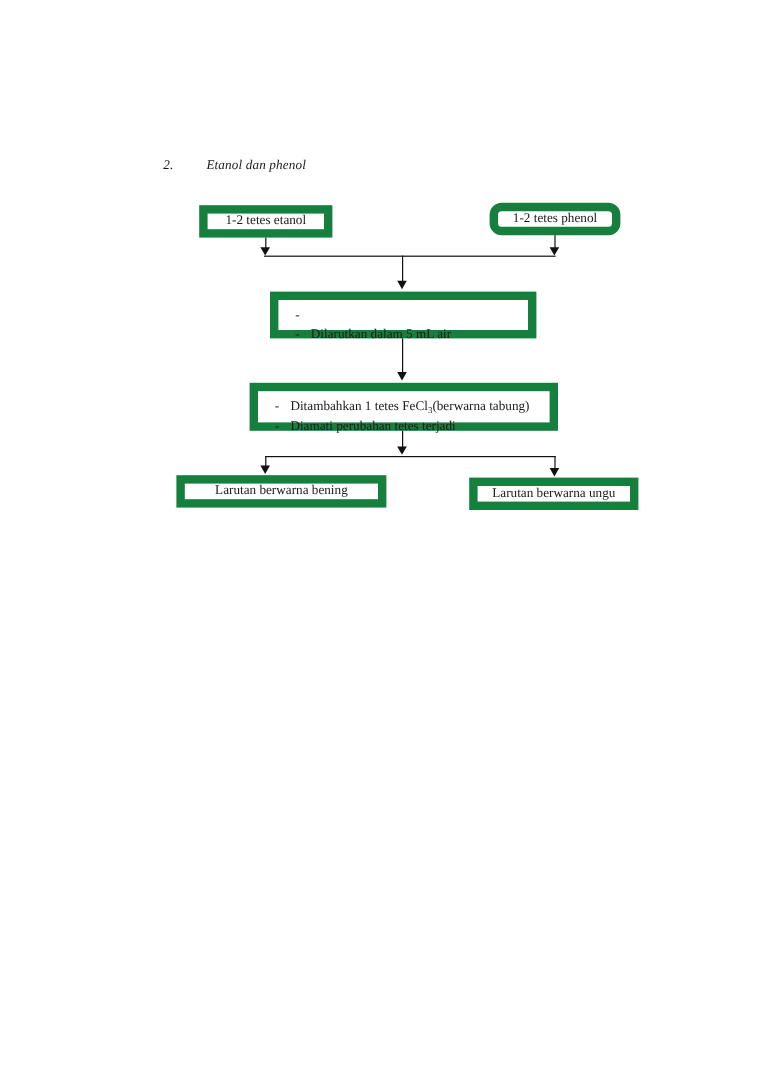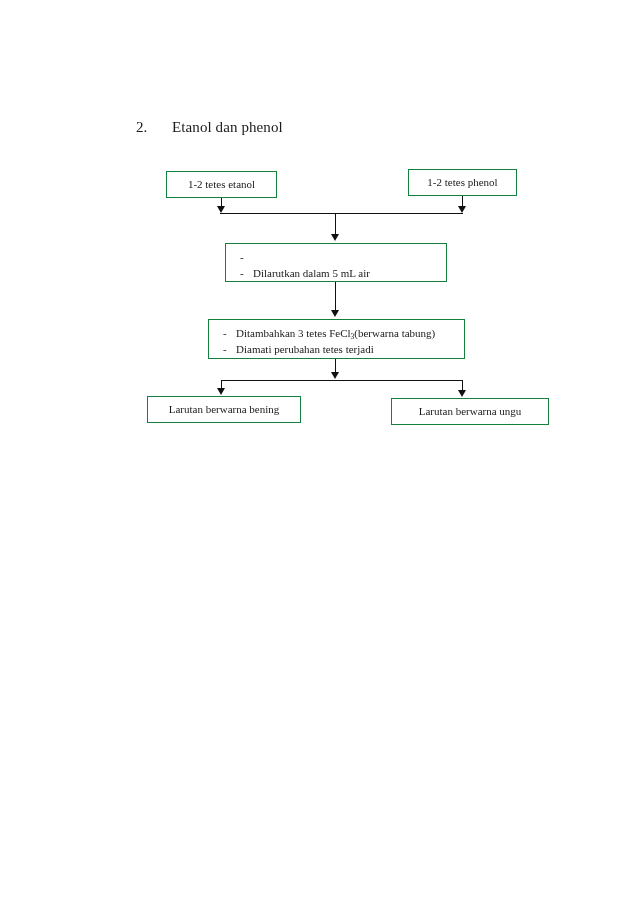--- a/index.html
+++ b/index.html
@@ -14,35 +14,36 @@
     background: #ffffff;
     font-family: "Liberation Serif", "DejaVu Serif", serif;
     color: #1a1a1a;
     overflow: hidden;
   }
 
   
   .heading {
     position: absolute;
     left: 136px;
-    top: 119px;
-    font-size: 15px;
+    top: 132px;
+    font-size: 11px;
     letter-spacing: 0.1px;
     white-space: nowrap;
+    font-style: italic;
   }
   .heading .num {
     display: inline-block;
     width: 36px;
   }
 
   
   .box {
     position: absolute;
     box-sizing: border-box;
-    border: 1px solid #15803d;
+    border: 7px solid #15803d;
     background: #ffffff;
     font-size: 11px;
     line-height: 1.45;
     color: #1a1a1a;
   }
   .box.center {
     display: flex;
     align-items: center;
     justify-content: center;
     text-align: center;
@@ -62,25 +63,25 @@
   }
   sub {
     font-size: 7.5px;
     vertical-align: baseline;
     position: relative;
     top: 2px;
   }
 
   
   #box-etanol        { left: 166px; top: 171px; width: 111px; height: 27px; }
-  #box-phenol        { left: 408px; top: 169px; width: 109px; height: 27px; }
+  #box-phenol        { left: 408px; top: 169px; width: 109px; height: 27px; border-radius: 10px; }
   #box-step1         { left: 225px; top: 243px; width: 222px; height: 39px; }
   #box-step2         { left: 208px; top: 319px; width: 257px; height: 40px; }
-  #box-result-bening { left: 147px; top: 396px; width: 154px; height: 27px; }
-  #box-result-ungu   { left: 391px; top: 398px; width: 158px; height: 27px; }
+  #box-result-bening { left: 147px; top: 396px; width: 175px; height: 27px; }
+  #box-result-ungu   { left: 391px; top: 398px; width: 141px; height: 27px; }
 
   
   .line {
     position: absolute;
     background: #111111;
   }
   .vline { width: 1px; }
   .hline { height: 1px; }
 
   .arrowhead {
@@ -129,21 +130,21 @@
       <span>Dilarutkan dalam 5 mL air</span>
     </div>
   </div>
 
   <div class="line vline" style="left:335px; top:282px; height:29px;"></div>
   <div class="arrowhead" style="left:331px; top:310px;"></div>
 
   <div class="box listbox" id="box-step2">
     <div class="row">
       <span class="dash">-</span>
-      <span><span>Ditambahkan 3 tetes FeCl</span><sub>3</sub><span>(berwarna tabung)</span></span>
+      <span><span>Ditambahkan 1 tetes FeCl</span><sub>3</sub><span>(berwarna tabung)</span></span>
     </div>
     <div class="row">
       <span class="dash">-</span>
       <span>Diamati perubahan tetes terjadi</span>
     </div>
   </div>
 
   <div class="line vline" style="left:335px; top:359px; height:14px;"></div>
   <div class="arrowhead" style="left:331px; top:372px;"></div>
 

